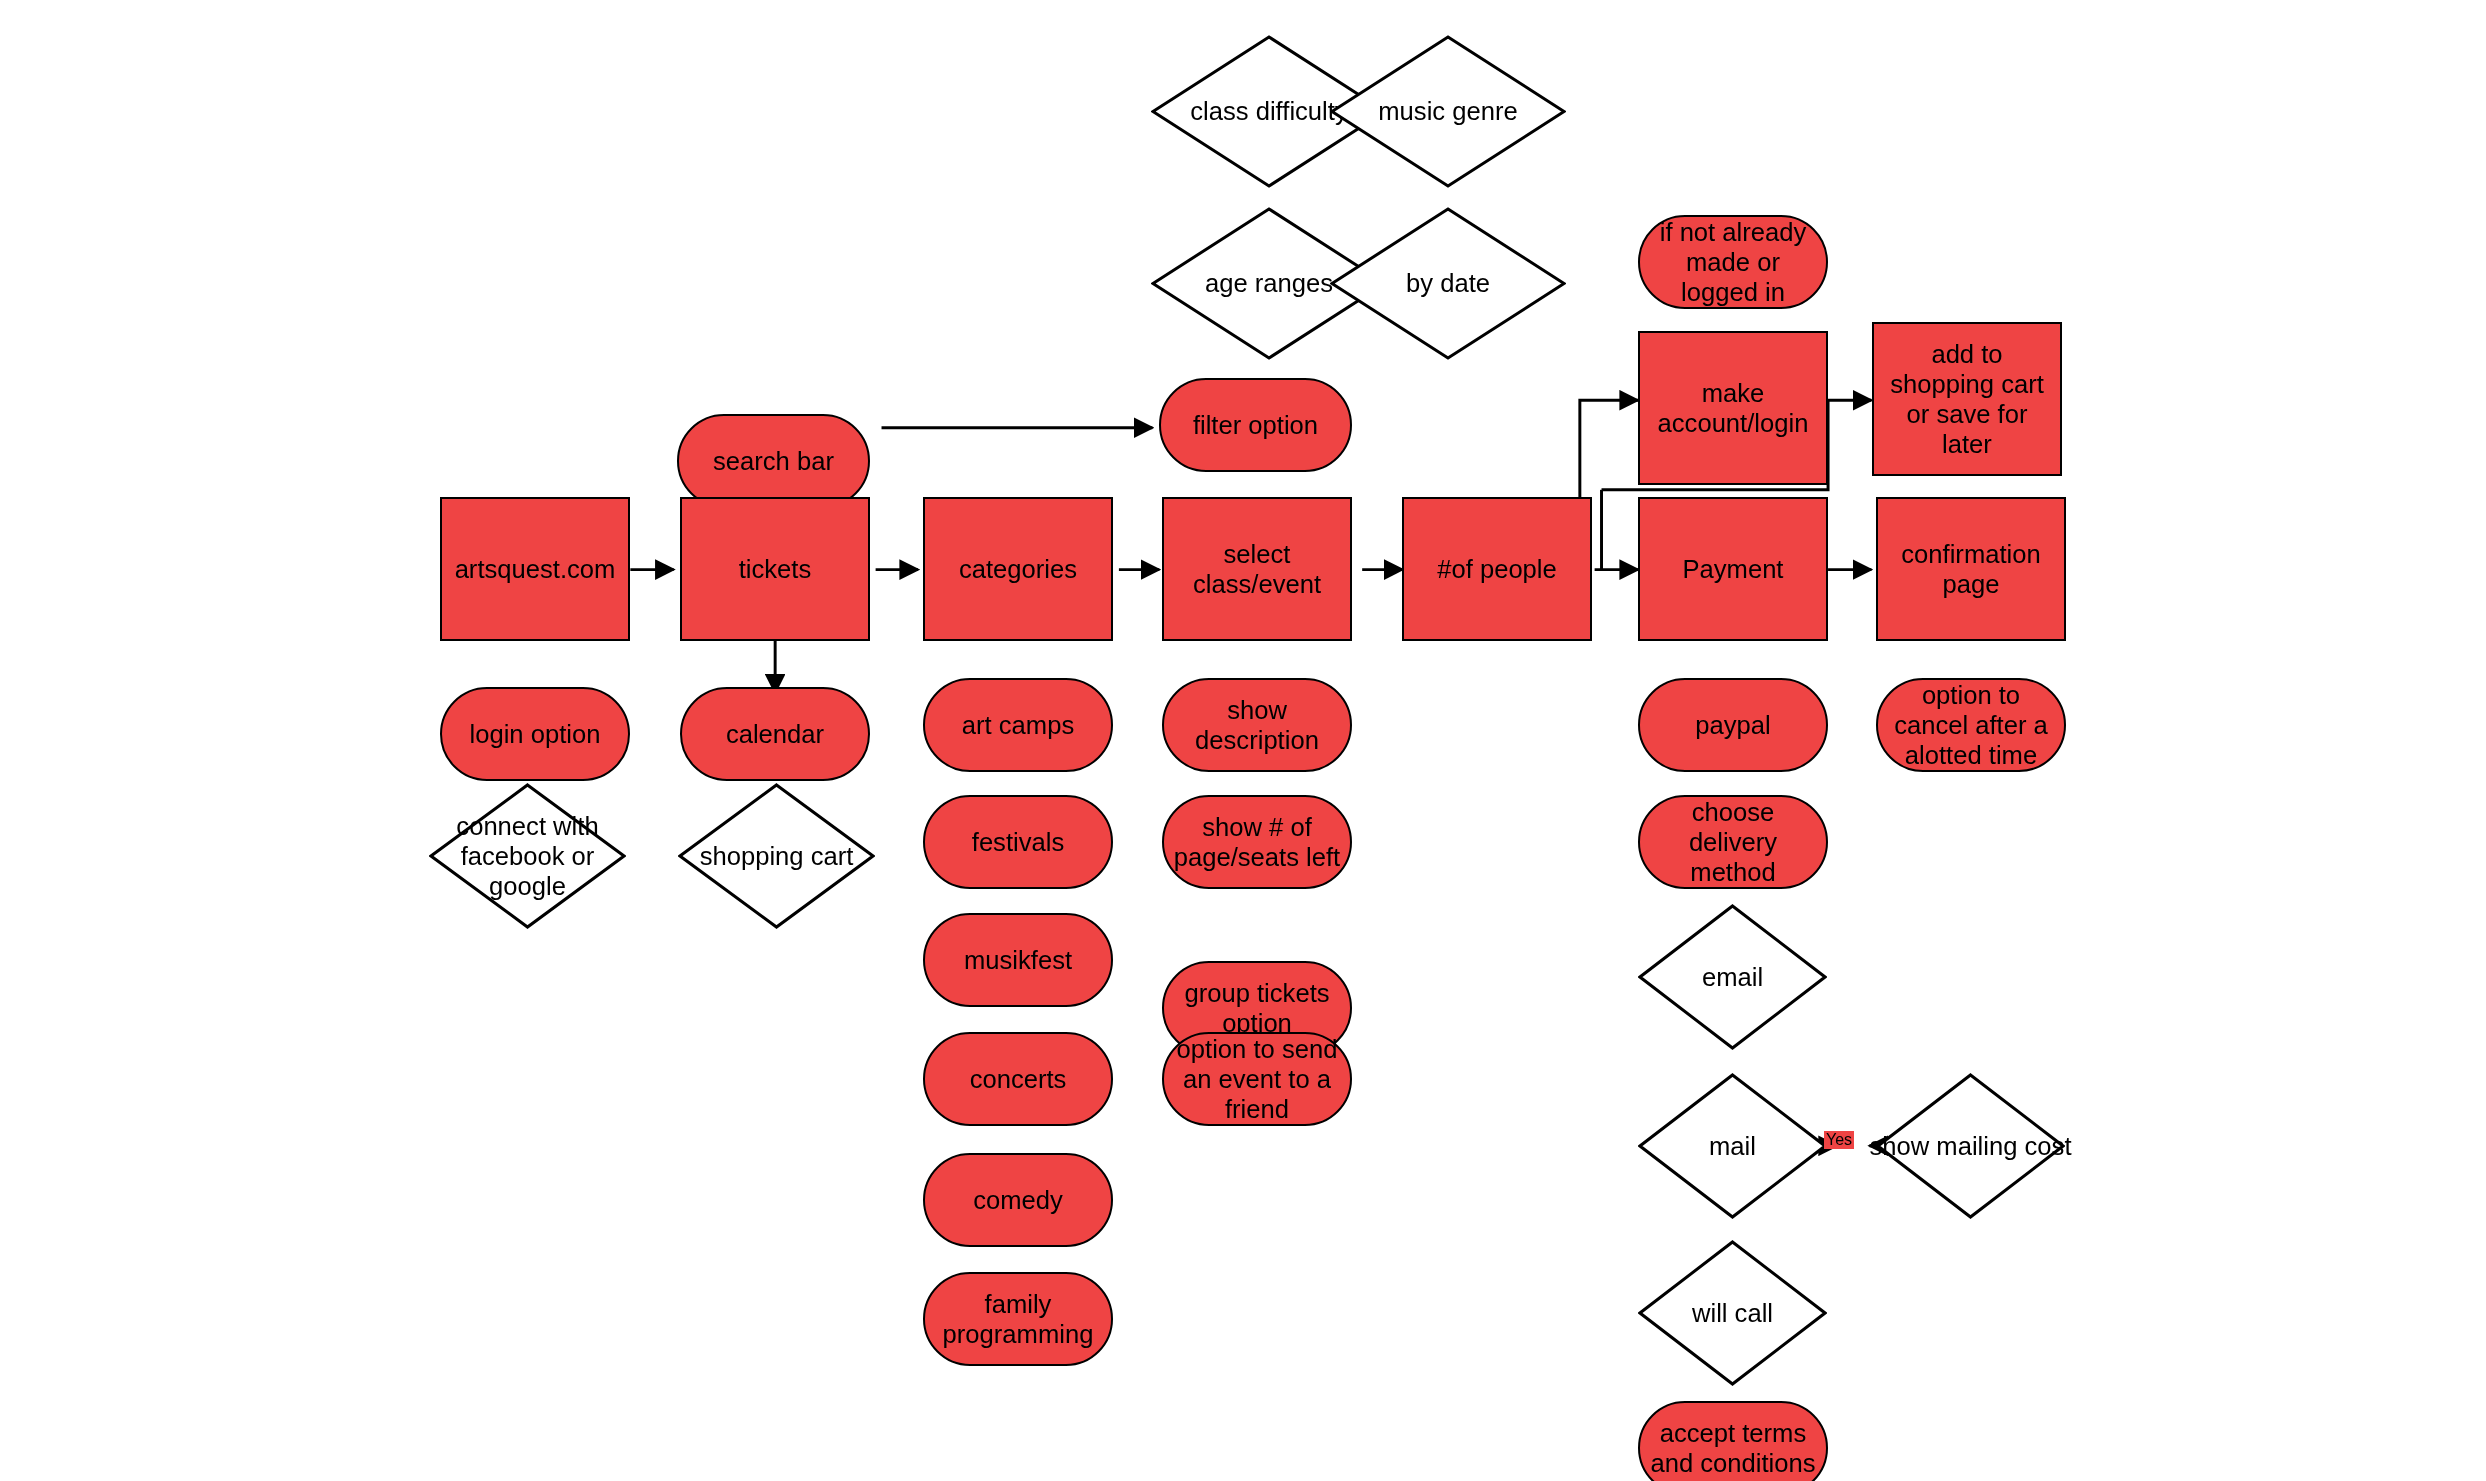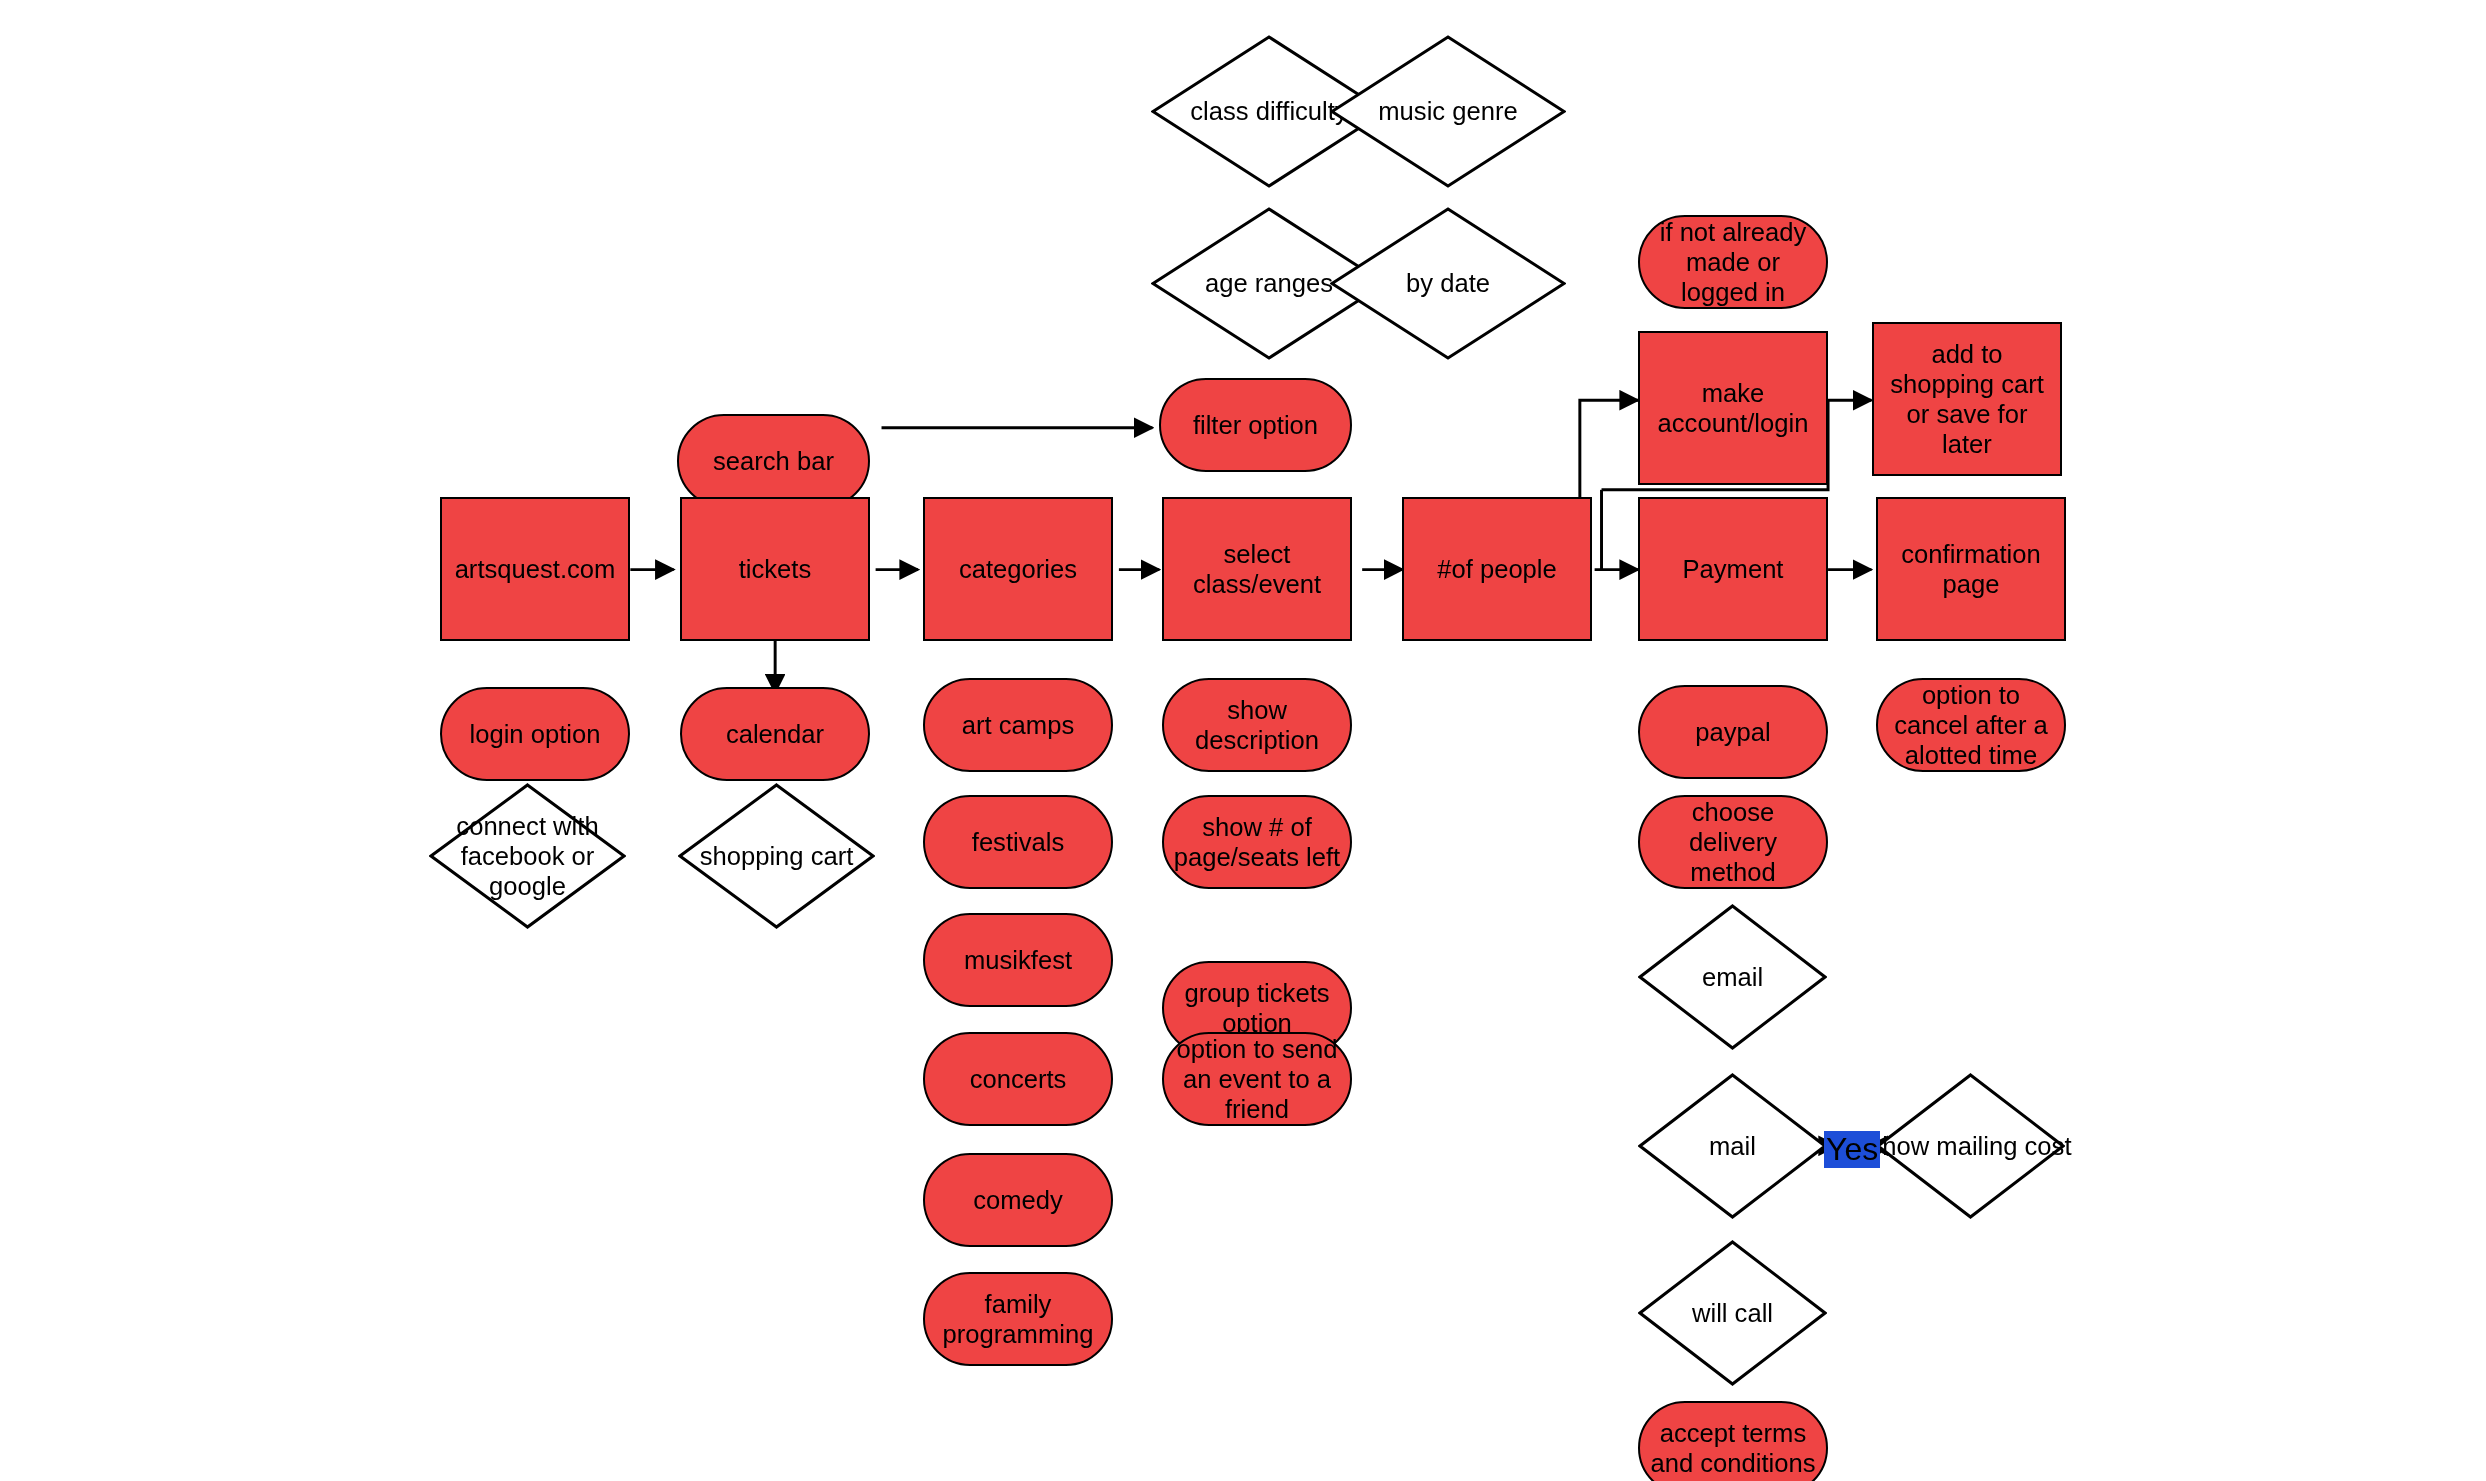--- a/index.html
+++ b/index.html
@@ -56,23 +56,23 @@
   .diamond .dlabel {
     position: relative;
     z-index: 1;
     white-space: nowrap;
   }
   .diamond.wrap .dlabel {
     white-space: normal;
   }
   .edge-label {
     position: absolute;
-    font-size: 32px;
+    font-size: 16px;
     color: #000000;
-    background: #1d4ed8;
+    background: #ef4444;
     padding: 0 2px;
     z-index: 3;
     white-space: nowrap;
   }
 </style>
 </head>
 <body>
 
 <div id="canvas">
 
@@ -194,21 +194,21 @@
   </div>
 
   <div class="node round" style="left:923px; top:678px; width:190px; height:94px;">
     <span>art camps</span>
   </div>
 
   <div class="node round" style="left:1162px; top:678px; width:190px; height:94px;">
     <span>show description</span>
   </div>
 
-  <div class="node round" style="left:1638px; top:678px; width:190px; height:94px;margin-top:7px;">
+  <div class="node round" style="left:1638px; top:678px; width:190px; height:94px;">
     <span>paypal</span>
   </div>
 
   <div class="node round" style="left:1876px; top:678px; width:190px; height:94px; padding:0 7.9px;">
     <span>option to cancel after a alotted time</span>
   </div>
 
   <div class="node diamond wrap" style="left:429px; top:783px; width:197px; height:146px;">
     <svg class="dshape" viewBox="0 0 200 148" preserveAspectRatio="none">
       <polygon points="100,2 198,74 100,146 2,74" fill="#ffffff" stroke="#000000" stroke-width="3" vector-effect="non-scaling-stroke"></polygon>

